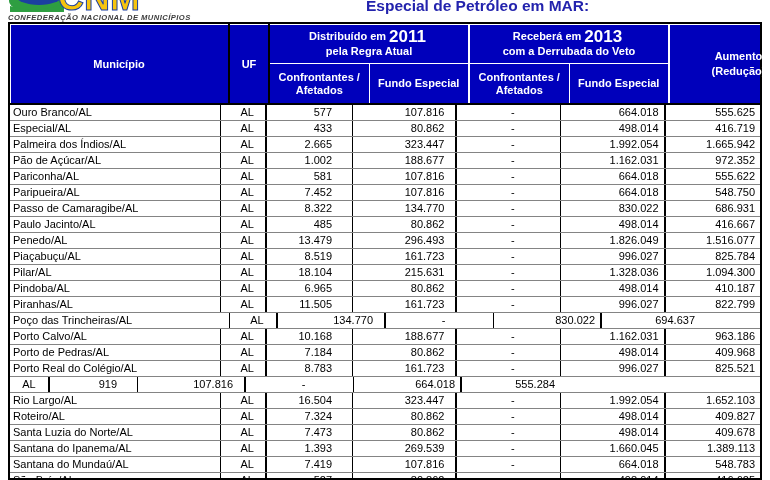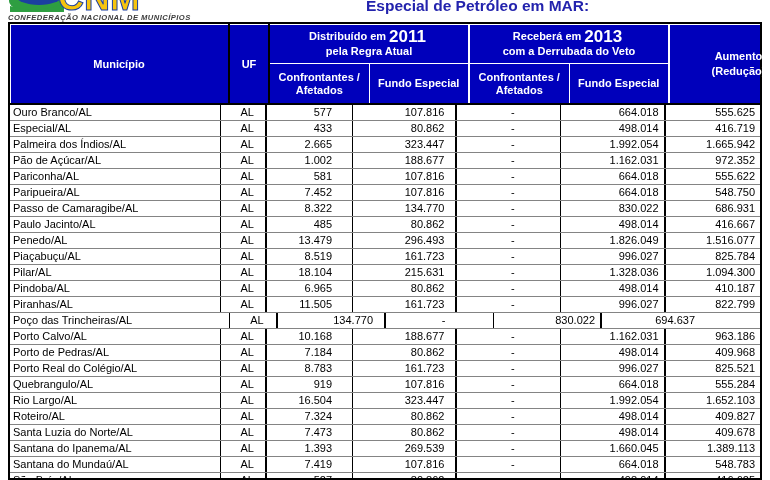--- a/index.html
+++ b/index.html
@@ -263,21 +263,20 @@
       <div class="row">
         <div class="cell c0">Porto Real do Colégio/AL</div>
         <div class="cell c1">AL</div>
         <div class="cell c2">8.783</div>
         <div class="cell c3">161.723</div>
         <div class="cell c4">-</div>
         <div class="cell c5">996.027</div>
         <div class="cell c6">825.521</div>
       </div>
       <div class="row">
-        <div class="cell c0">Quebrangulo/AL</div>
         <div class="cell c1">AL</div>
         <div class="cell c2">919</div>
         <div class="cell c3">107.816</div>
         <div class="cell c4">-</div>
         <div class="cell c5">664.018</div>
         <div class="cell c6">555.284</div>
       </div>
       <div class="row">
         <div class="cell c0">Rio Largo/AL</div>
         <div class="cell c1">AL</div>

